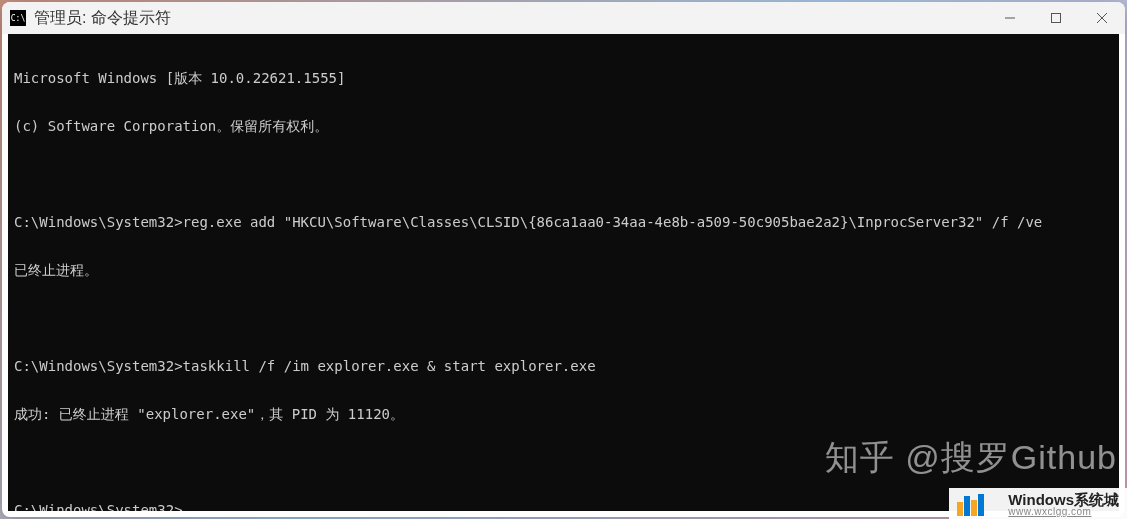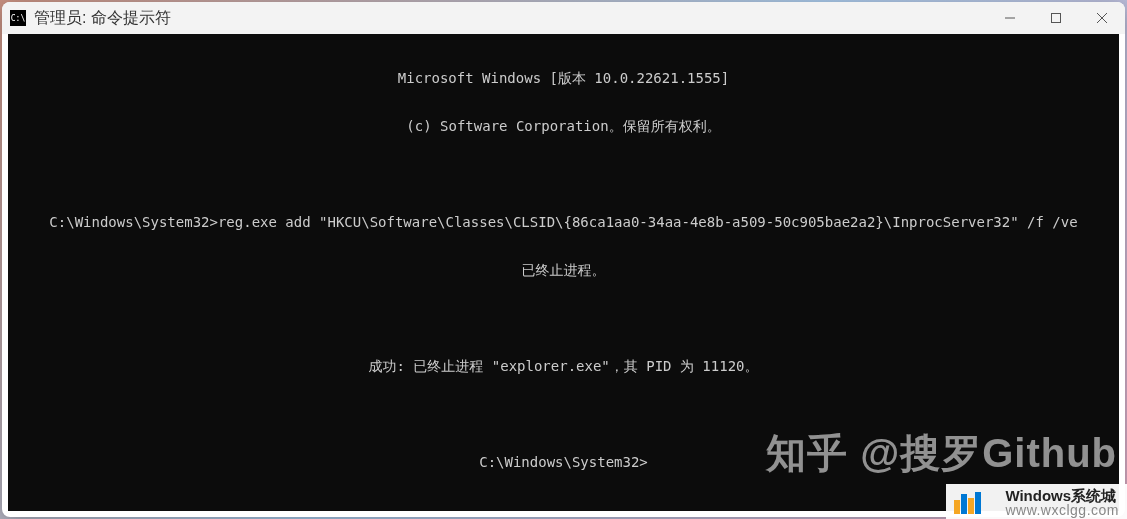--- a/index.html
+++ b/index.html
@@ -67,29 +67,28 @@
       color: #cccccc;
       font-family: "NSimSun", "SimSun", "Consolas", monospace;
       font-size: 14px;
       line-height: 16px;
       padding: 4px 6px;
       white-space: pre-wrap;
       word-break: break-all;
       overflow: hidden;
       margin: 0 6px 6px 6px;
       position: relative;
-      text-align: center;
     }
     .term-line { min-height: 16px; }
     .watermark {
       position: absolute;
       right: 10px;
       bottom: 38px;
-      font-size: 40px;
-      font-weight: bold;
+      font-size: 34px;
+      font-weight: normal;
       color: rgba(255,255,255,0.55);
       pointer-events: none;
       letter-spacing: 1px;
     }
     .brand {
       position: absolute;
       right: 0;
       bottom: 0;
       background: rgba(255,255,255,0.95);
       padding: 4px 8px 2px 8px;
@@ -102,21 +101,21 @@
       display: flex;
       gap: 1px;
       align-items: flex-end;
     }
     .brand-icon span {
       width: 6px;
       display: block;
     }
     .brand-txt { display: flex; flex-direction: column; line-height: 1; }
     .brand-txt .t1 { font-size: 15px; font-weight: bold; color: #222; }
-    .brand-txt .t2 { font-size: 14px; color: #888; letter-spacing: 0.5px; }
+    .brand-txt .t2 { font-size: 10px; color: #888; letter-spacing: 0.5px; text-decoration: underline; }
   </style>
 </head>
 <body>
 
 <div class="window">
   <div class="titlebar">
     <div class="titlebar-icon">C:\</div>
     <div class="titlebar-title">管理员: 命令提示符</div>
     <div class="window-controls">
       <div class="wc-btn">
@@ -136,20 +135,21 @@
       </div>
     </div>
   </div>
   <div class="terminal">
     <div class="term-line">Microsoft Windows [版本 10.0.22621.1555]</div>
     <div class="term-line">(c) Software Corporation。保留所有权利。</div>
     <div class="term-line"></div>
     <div class="term-line">C:\Windows\System32&gt;reg.exe add "HKCU\Software\Classes\CLSID\{86ca1aa0-34aa-4e8b-a509-50c905bae2a2}\InprocServer32" /f /ve</div>
     <div class="term-line">已终止进程。</div>
     <div class="term-line"></div>
+    <div class="term-line">C:\Windows\System32&gt;taskkill /f /im explorer.exe &amp; start explorer.exe</div>
     <div class="term-line">成功: 已终止进程 "explorer.exe"，其 PID 为 11120。</div>
     <div class="term-line"></div>
     <div class="term-line">C:\Windows\System32&gt;</div>
   </div>
 </div>
 
 <div class="watermark">知乎 @搜罗Github</div>
 
 <div class="brand">
   <div class="brand-icon">

